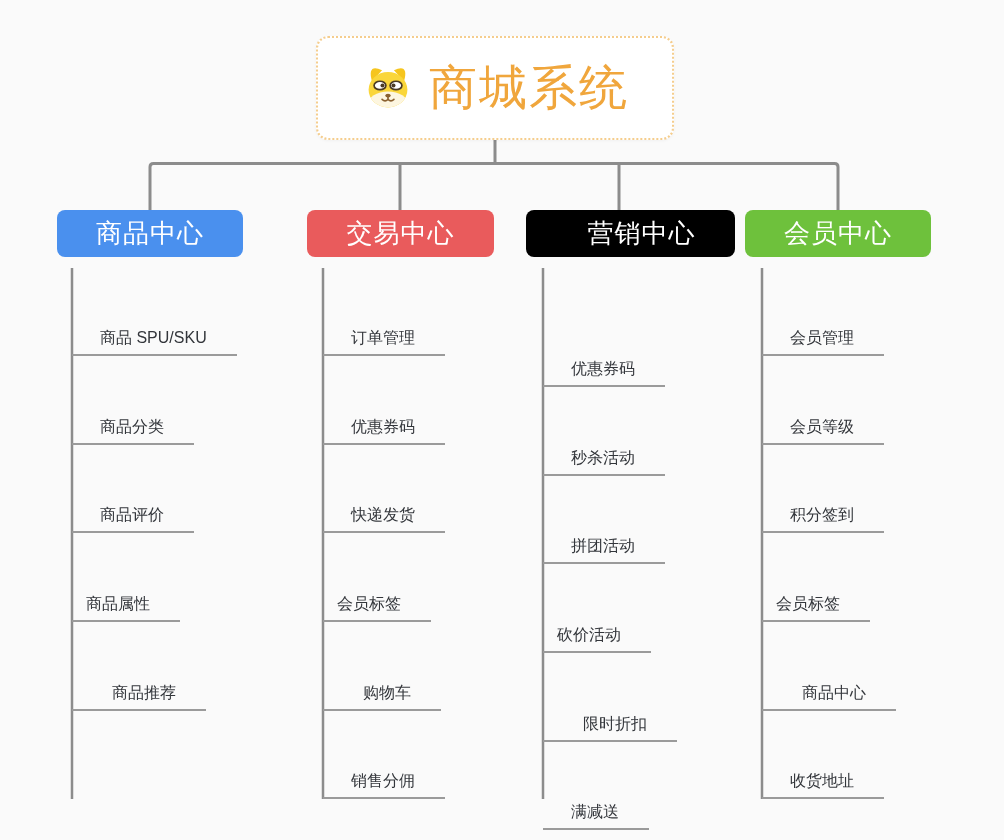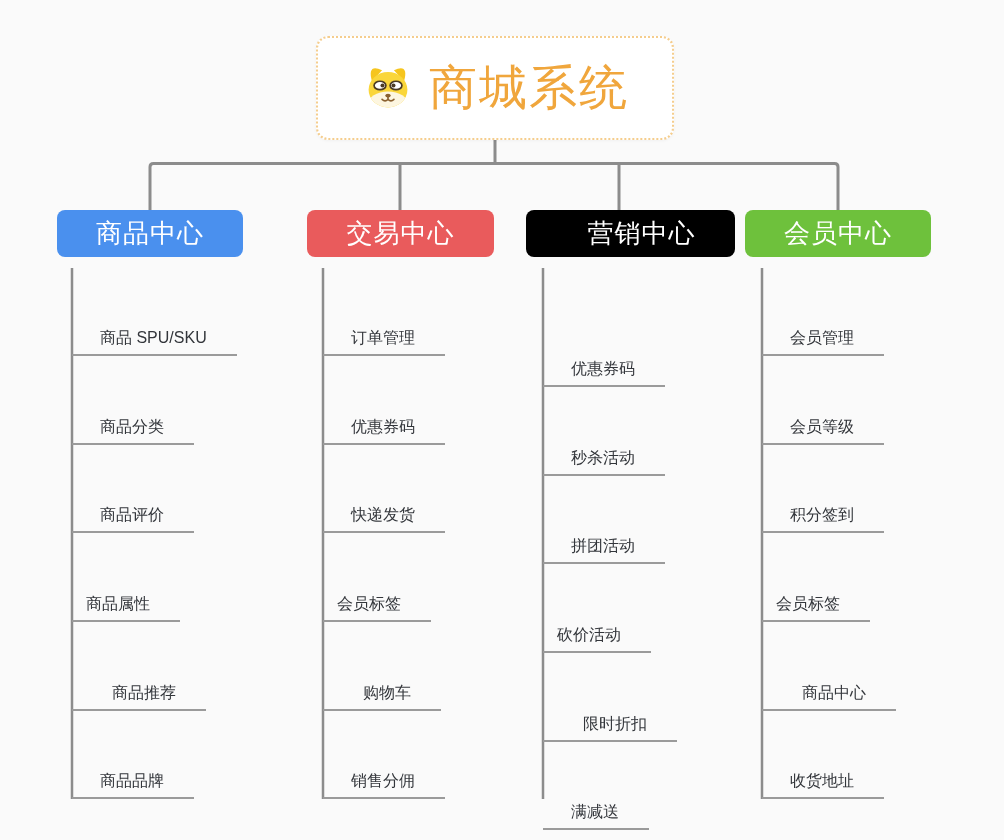--- a/index.html
+++ b/index.html
@@ -87,21 +87,20 @@
   </div>
   <div class="branch-node b4" style="background-color: rgb(110, 193, 60);">
     <span>会员中心</span>
   </div>
 
   <div class="child c1 r0">商品 SPU/SKU</div>
   <div class="child c1 r1">商品分类</div>
   <div class="child c1 r2">商品评价</div>
   <div class="child c1 r3">商品属性</div>
   <div class="child c1 r4">商品推荐</div>
-  <div class="child c1 r5">商品品牌</div>
 
   <div class="child c2 r0">订单管理</div>
   <div class="child c2 r1">优惠券码</div>
   <div class="child c2 r2">快递发货</div>
   <div class="child c2 r3">会员标签</div>
   <div class="child c2 r4">购物车</div>
   <div class="child c2 r5">销售分佣</div>
 
   <div class="child c3 r0">优惠券码</div>
   <div class="child c3 r1">秒杀活动</div>

